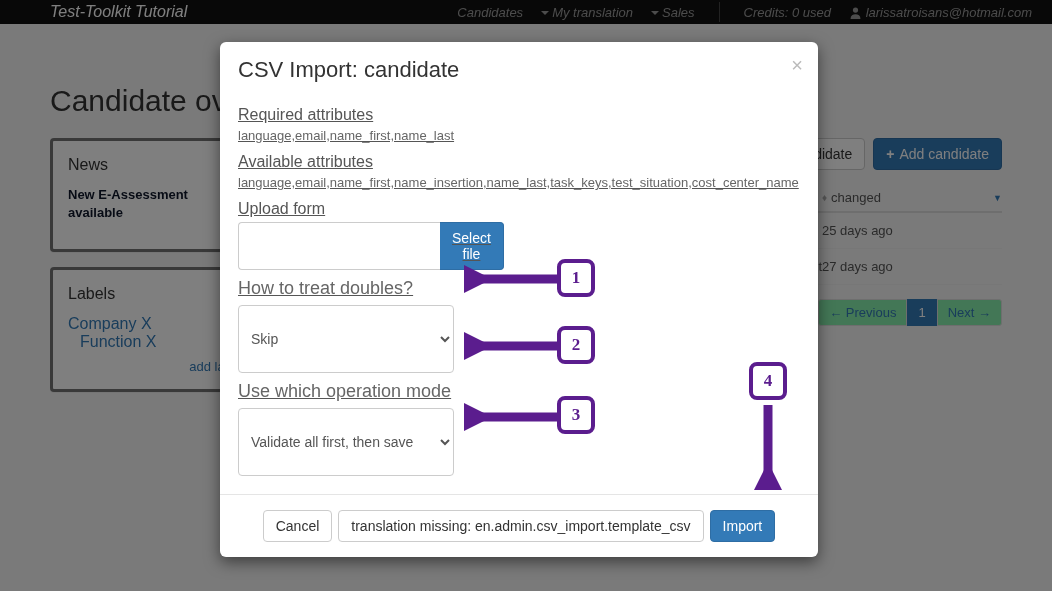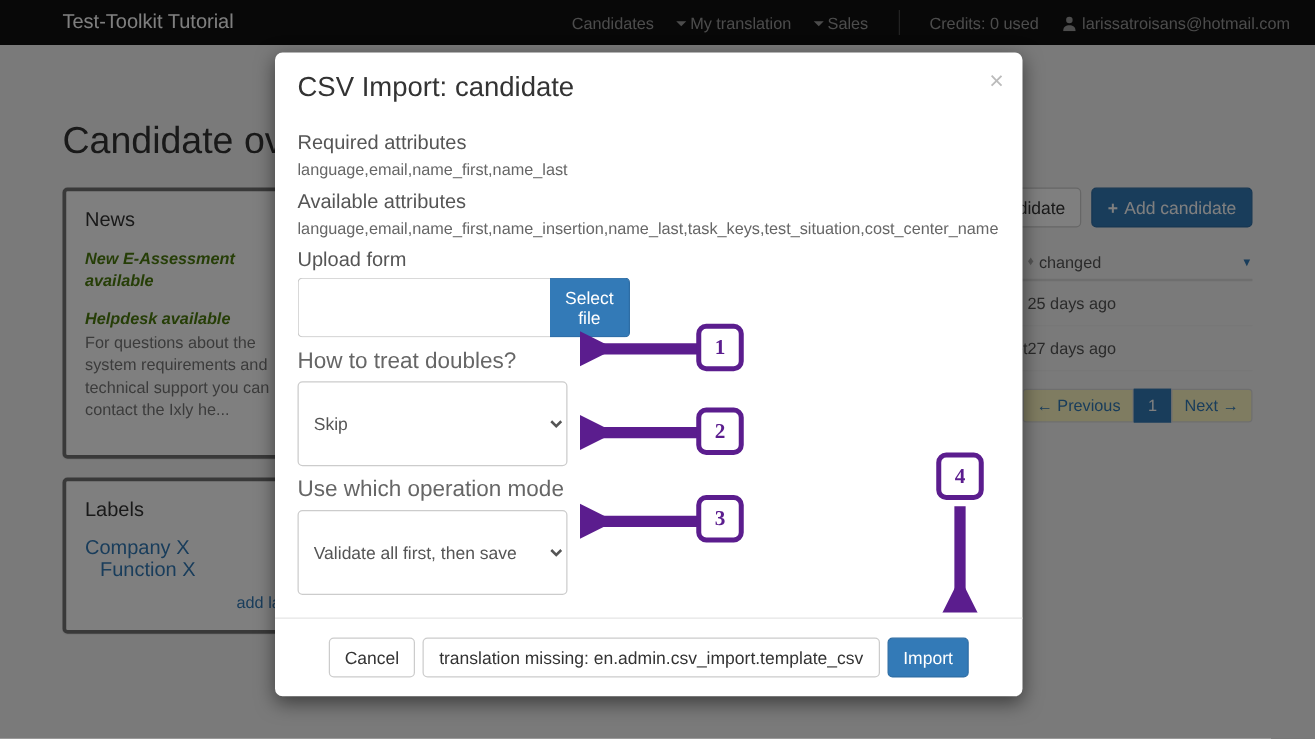--- a/index.html
+++ b/index.html
@@ -1,63 +1,63 @@
 <!DOCTYPE html>
 <html><head>
 <meta charset="utf-8">
 <style>
 * { box-sizing: border-box; margin: 0; padding: 0; }
 body { font-family: "Helvetica Neue", Helvetica, Arial, sans-serif; font-size: 14px; color: #333; background: #f5f5f5; width: 1052px; height: 591px; overflow: hidden; position: relative; }
 
-.navbar { background: #111; color: #999; height: 36px; display: flex; align-items: center; padding: 0 20px; }
+.navbar { background: #111; color: #999; height: 24px; display: flex; align-items: center; padding: 0 20px; font-style: italic; }
 .navbar .brand { color: #fff; font-size: 16px; font-weight: 400; margin-left: 30px; }
 .navbar .right { margin-left: auto; display: flex; align-items: center; gap: 18px; font-size: 13px;}
 .navbar .link { color: #999; cursor: pointer; }
 .navbar .sep { width: 1px; height: 20px; background: #444; margin: 0 6px; }
 .navbar .caret { display: inline-block; width: 0; height: 0; border-left: 4px solid transparent; border-right: 4px solid transparent; border-top: 4px solid #999; vertical-align: middle; margin-right: 3px;}
 
 .page { padding: 60px 50px 20px 50px; }
 .page-title { font-size: 30px; font-weight: 400; color: #333; margin-bottom: 20px; }
 
 .layout { display: flex; gap: 22px; }
 .sidebar { width: 210px; }
 .panel { border: 3px solid #737373; border-radius: 4px; background: #fff; padding: 15px; margin-bottom: 15px; box-shadow: 0 1px 1px rgba(0,0,0,0.05); }
 .panel h4 { font-size: 16px; font-weight: 500; margin-bottom: 12px; }
 .panel .item { color: #777; font-size: 13px; margin-bottom: 12px; line-height: 1.4; }
-.panel .item b { color: #4d7c0f; display: block; font-style: italic; }
+.panel .item b { color: #0f172a; display: block; }
 .panel .label-tree { color: #337ab7; font-size: 16px; }
 .panel .label-tree .lvl2 { margin-left: 12px; }
 .panel .add-label { text-align: right; color: #337ab7; font-size: 13px; margin-top: 8px; }
 .panel .pink { display:inline-block; width:9px; height:9px; background:#d9534f; border-radius:2px; float:right; margin-top:4px;}
 
 .main { flex: 1; }
 .toolbar { display: flex; gap: 8px; margin-bottom: 14px; justify-content: flex-end; }
 .btn { display: inline-flex; align-items:center; gap:5px; padding: 7px 12px; border: 1px solid #ccc; border-radius: 4px; background: #fff; cursor: pointer; font-size: 14px; color: #333; }
 .btn-primary { background: #337ab7; border-color: #2e6da4; color: #fff; }
 .btn-default { background: #fff; }
 
 .table-head { display:flex; border-bottom:2px solid #ddd; padding:6px 0; color:#555; font-size:13px;}
 .table-head .col { flex:1; display:flex; align-items:center; gap:4px;}
 .table-row { display:flex; padding:10px 0; border-bottom:1px solid #eee; color:#555; font-size:13px;}
 .table-row .col { flex:1; }
 .sort-ico { color:#aaa; font-size:10px;}
 .down-caret { color:#337ab7; font-size:9px;}
 
 .pager { display:flex; justify-content:flex-end; gap:0; margin-top:14px;}
-.pager .pbtn { border:1px solid #ddd; padding:5px 10px; font-size:13px; color:#337ab7; background:#fef9c3; cursor:pointer;}
+.pager .pbtn { border:1px solid #ddd; padding:5px 10px; font-size:13px; color:#337ab7; background:#86efac; cursor:pointer;}
 .pager .pbtn.active { background:#337ab7; color:#fff; border-color:#337ab7;}
 .pager .pbtn:first-child{border-radius:3px 0 0 3px;}
 .pager .pbtn:last-child{border-radius:0 3px 3px 0;}
 
 .modal-backdrop { position: absolute; inset: 0; background: rgba(0,0,0,0.5); }
 .modal { position: absolute; top: 42px; left: 220px; width: 598px; background: #fff; border-radius: 6px; box-shadow: 0 5px 15px rgba(0,0,0,0.5); }
 .modal-header { padding: 15px 18px; }
 .modal-title { font-size: 22px; font-weight: 400; }
 .modal-close { position:absolute; right:15px; top:12px; font-size:20px; color:#bbb; cursor:pointer; background:none; border:none;}
-.modal-body { padding: 0 18px 18px 18px; font-size: 14px; color: #555; }
+.modal-body { padding: 0 18px 18px 18px; font-size: 14px; color: #555; text-decoration: underline; }
 .modal-body .sect { font-size: 16px; color:#555; margin: 8px 0 4px 0; }
 .modal-body .vals { font-size: 13px; color: #666; margin-bottom: 10px; }
 .modal-body label { font-size: 18px; color:#666; display:block; margin: 8px 0 6px 0;}
 .input-group { display:flex; }
 .input-group input { flex:1; border:1px solid #ccc; border-right:none; border-radius:4px 0 0 4px; padding:6px 10px; font-size:14px;}
 .input-group .btn { border-radius: 0 4px 4px 0; border-left:none;}
 select { width: 216px; border:1px solid #ccc; border-radius:4px; padding:24px 8px; font-size:14px; background:#fff; color:#555;}
 .modal-footer { border-top: 1px solid #e5e5e5; padding: 15px 18px; display:flex; justify-content:center; gap:6px;}
 
 .annotation { position:absolute; pointer-events:none; }
@@ -88,24 +88,20 @@
 
 <div class="page">
   <div class="page-title">Candidate overview</div>
 
   <div class="layout">
     <div class="sidebar">
       <div class="panel">
         <h4>News</h4>
         <div class="item">
           <b>New E-Assessment available</b>
-        </div>
-        <div class="item">
-          <b>Helpdesk available</b>
-          <span>For questions about the system requirements and technical support you can contact the Ixly he...</span>
         </div>
       </div>
       <div class="panel">
         <h4>Labels</h4>
         <div class="label-tree">
           <div>Company X</div>
           <div class="lvl2"><span>Function X</span><span class="pink"></span></div>
         </div>
         <div class="add-label">add label</div>
       </div>

